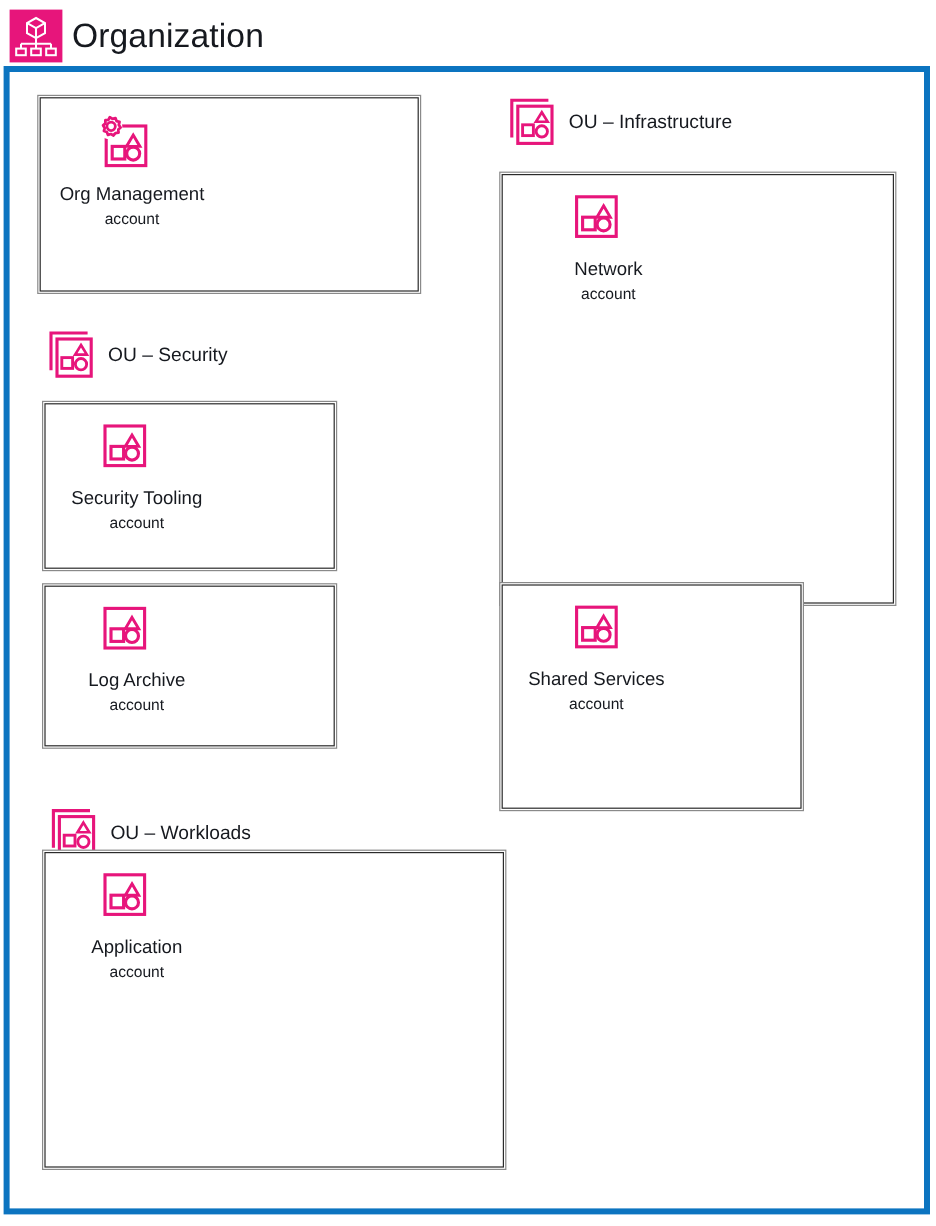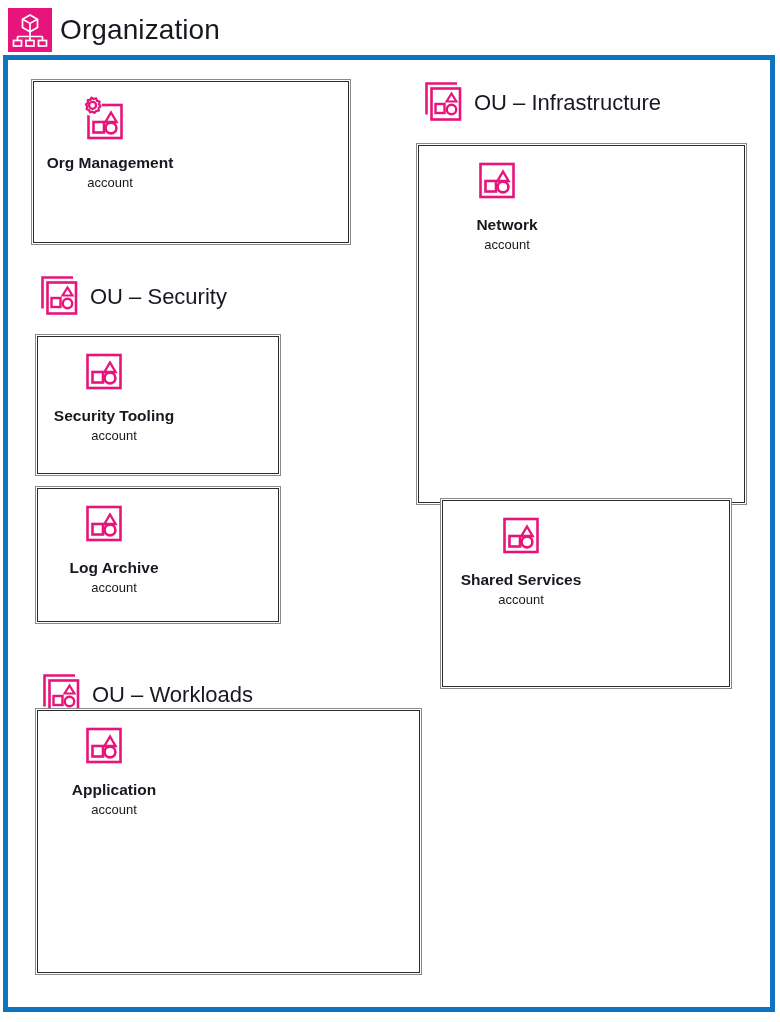--- a/index.html
+++ b/index.html
@@ -78,36 +78,35 @@
     margin-top: 7px;
     margin-left: 6px;
     width: 140px;
     text-align: center;
     line-height: 1.42;
   }
   .acct-name {
     font-size: 15.5px;
     white-space: nowrap;
     color: #16191f;
-    font-weight: bold;
   }
   .acct-sub {
     font-size: 13px;
     color: #16191f;
   }
 
   
   .ou-label {
     position: absolute;
     display: flex;
     align-items: center;
     gap: 10px;
   }
   .ou-label-text {
-    font-size: 22px;
+    font-size: 16px;
     color: #16191f;
     white-space: nowrap;
     position: relative;
     top: 1px;
   }
 
   
   .ico-acct   { width: 40px; height: 47px; display: block; }
   .ico-mgmt   { width: 46px; height: 49px; display: block; }
   .ico-ou     { width: 42px; height: 44px; display: block; }
@@ -267,21 +266,21 @@
           <circle cx="26" cy="27" r="5.4" fill="none" stroke="#E7157B" stroke-width="2.6"></circle>
         </svg>
       </div>
       <div class="acct-labels" style="margin-left:18px;">
         <div class="acct-name">Network</div>
         <div class="acct-sub">account</div>
       </div>
     </div>
   </div>
 
-  <div class="account-box" style="left:410px; top:440px; width:288px; height:187px;margin-left:24px;">
+  <div class="account-box" style="left:410px; top:427px; width:250px; height:187px;">
     <div class="acct-inner">
       <div class="acct-icon-wrap" style="margin-left:58px;">
         <svg class="ico-acct" viewBox="0 0 40 47" aria-hidden="true">
           <rect x="3.5" y="4" width="33" height="33" fill="none" stroke="#E7157B" stroke-width="2.6"></rect>
           <rect x="8.5" y="21" width="10.5" height="10.5" fill="none" stroke="#E7157B" stroke-width="2.6"></rect>
           <path d="M26 11.5 L31.6 21 L20.4 21 Z" fill="none" stroke="#E7157B" stroke-width="2.4"></path>
           <circle cx="26" cy="27" r="5.4" fill="none" stroke="#E7157B" stroke-width="2.6"></circle>
         </svg>
       </div>
       <div class="acct-labels" style="margin-left:8px;">

